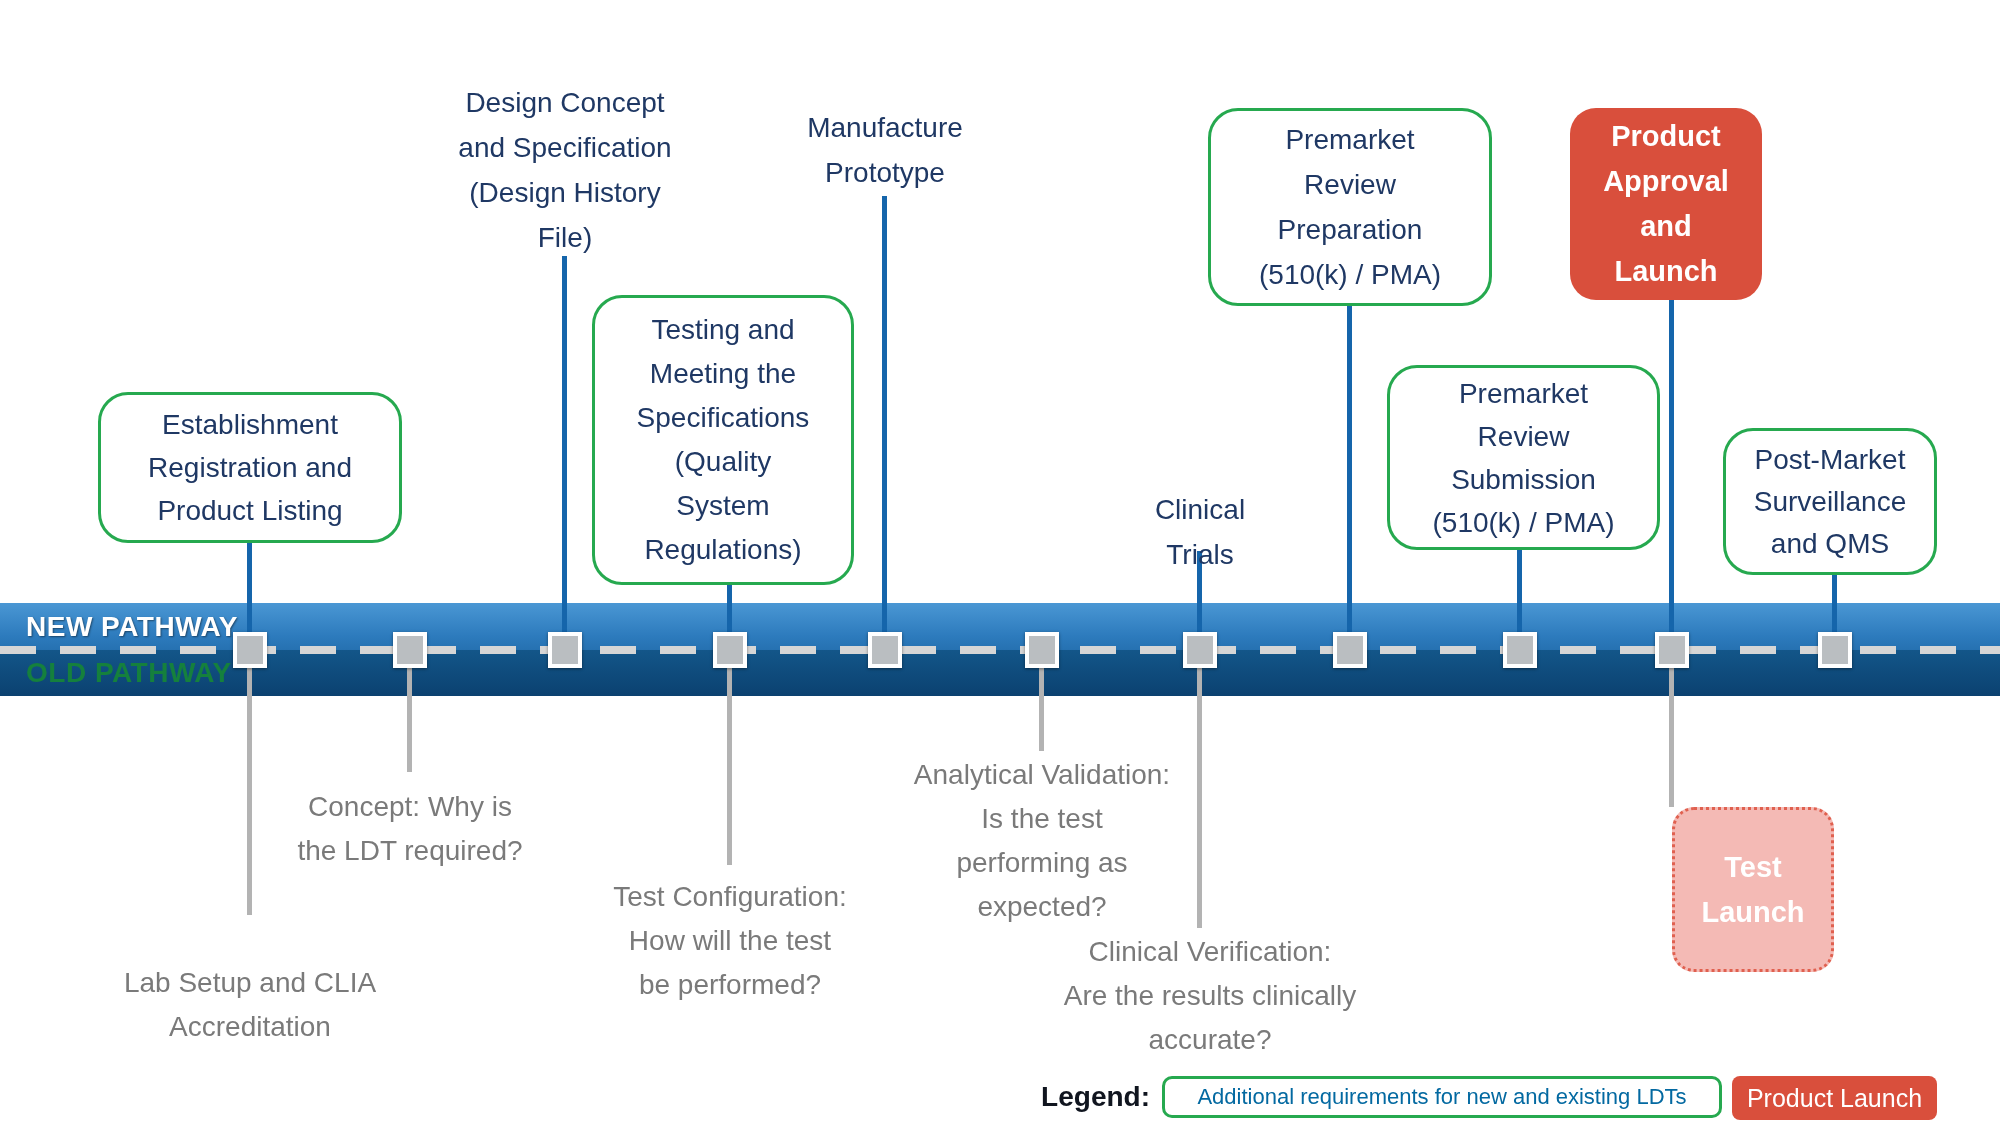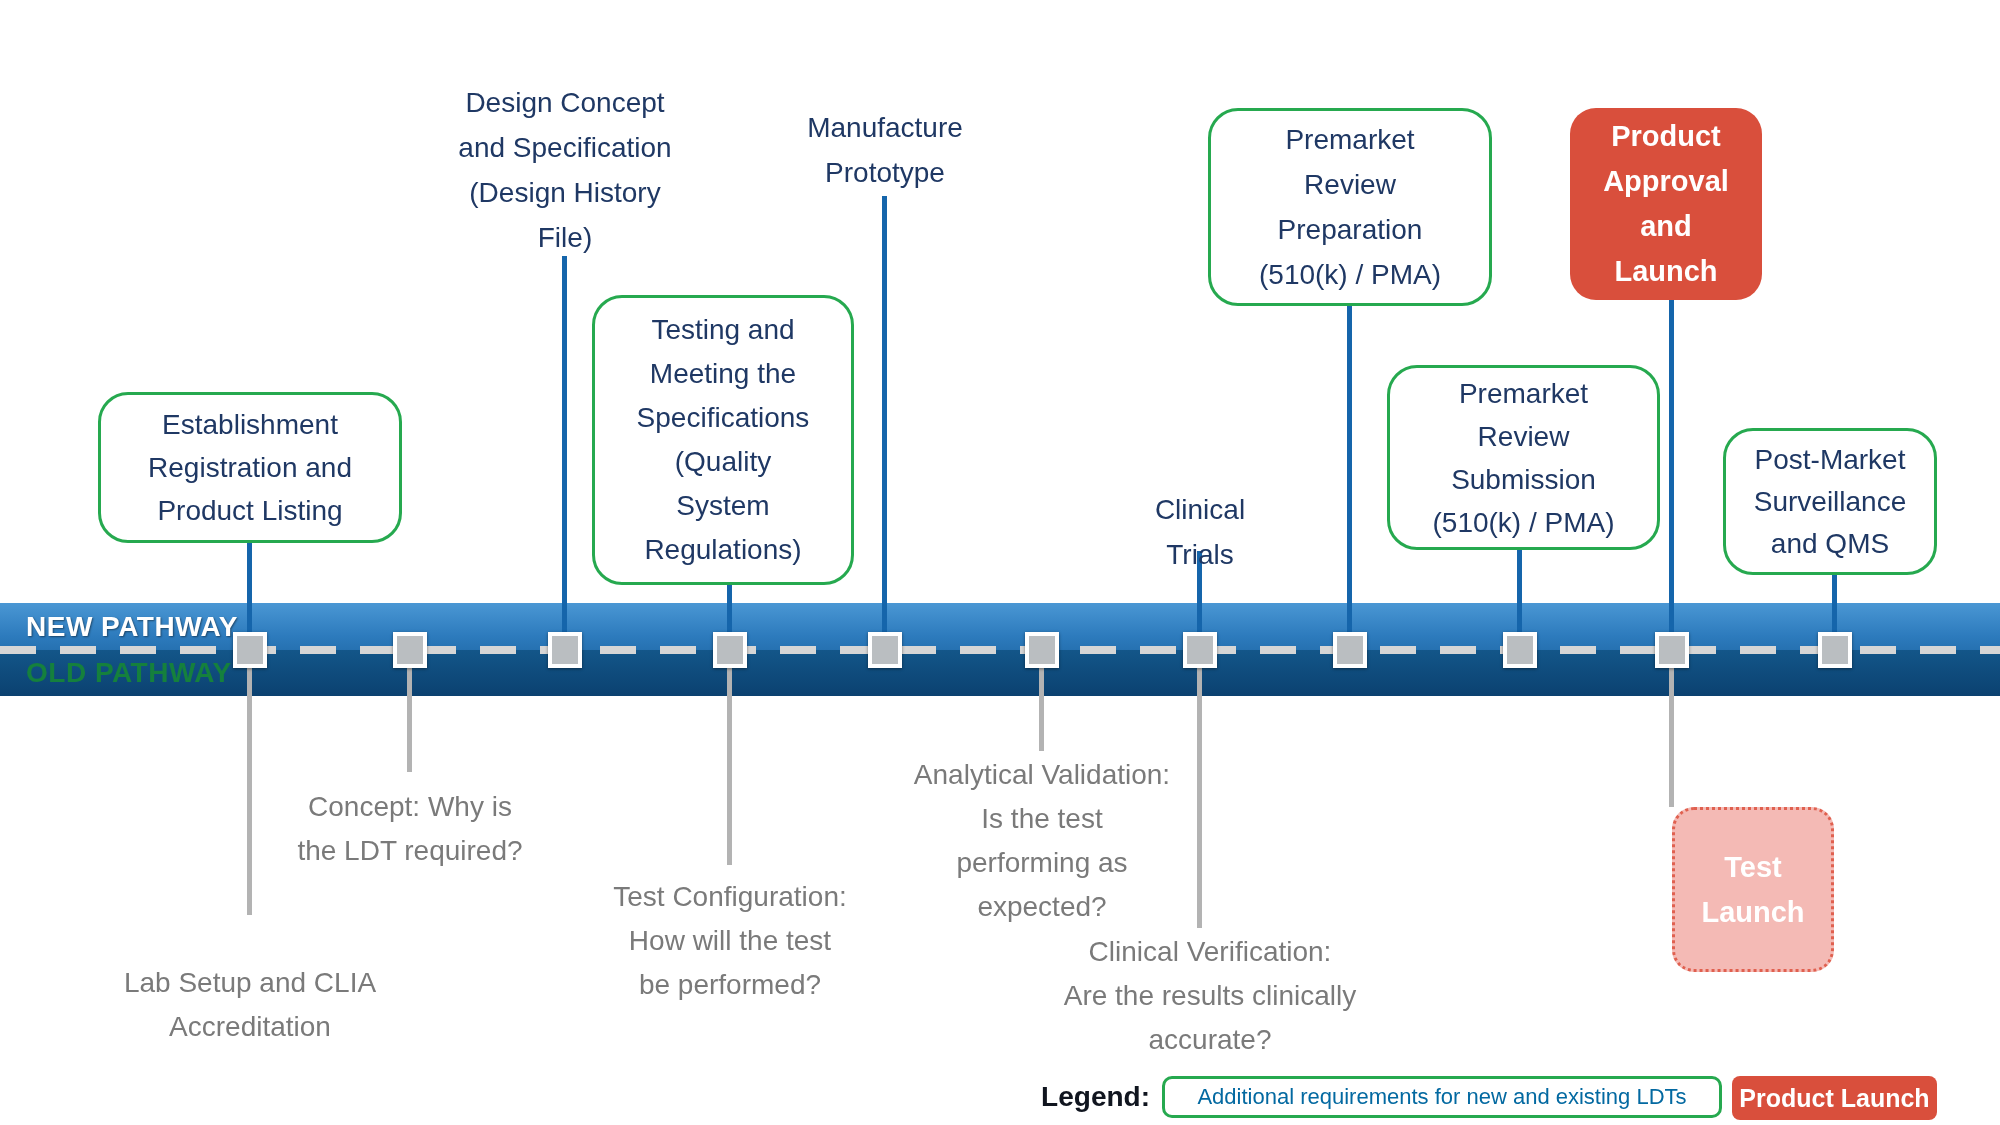--- a/index.html
+++ b/index.html
@@ -55,21 +55,21 @@
     color:#ffffff; font-weight:bold; font-size:29px;
   }
 
   
   .legend-title { position:absolute; left:1015px; top:1076px; width:135px; height:42px;
     line-height:42px; text-align:right; font-weight:bold; font-size:28px; color:#10151f; z-index:5; }
   .legend-chip-green { position:absolute; left:1162px; top:1076px; width:560px; height:42px;
     border:3px solid #26a94f; border-radius:10px; background:#ffffff; color:#0369a1;
     font-size:22px; display:flex; align-items:center; justify-content:center; box-sizing:border-box; z-index:5; }
   .legend-chip-red { position:absolute; left:1732px; top:1076px; width:205px; height:44px;
-    background:#d94f3c; border-radius:8px; color:#ffffff; font-size:25px; font-weight:700;
+    background:#d94f3c; border-radius:8px; color:#ffffff; font-size:25px; font-weight:400;
     display:flex; align-items:center; justify-content:center; box-sizing:border-box; z-index:5; }
 </style>
 </head>
 <body>
 
 <div id="stage">
 
   <div class="band-new"></div>
   <div class="band-old"></div>
   <div class="dashes"></div>

